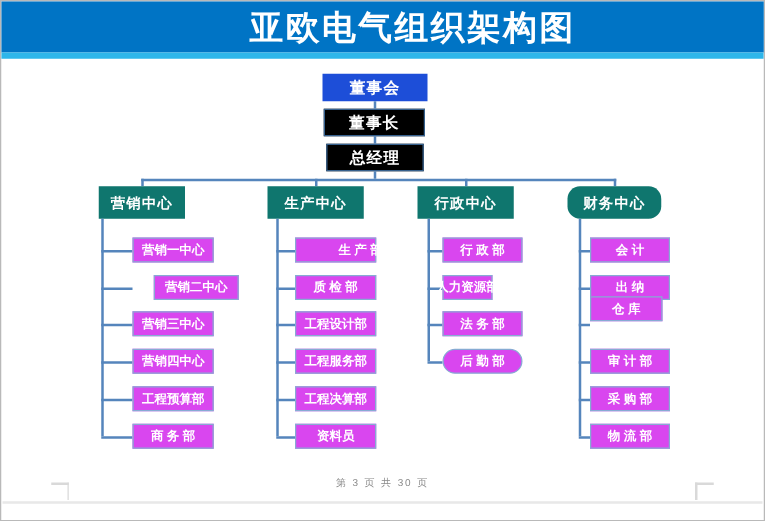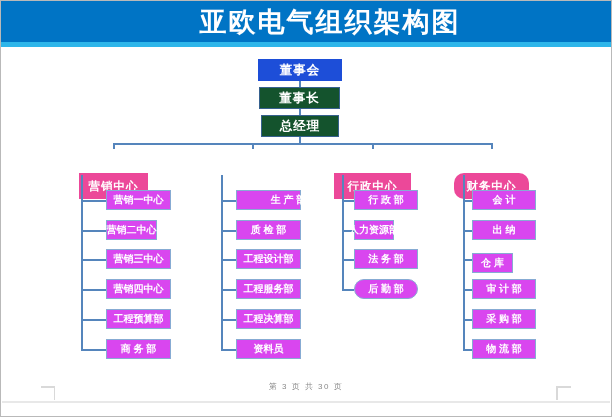--- a/index.html
+++ b/index.html
@@ -12,22 +12,22 @@
   .banner-title{
     position:absolute;left:0;top:0;width:100%;height:41px;line-height:42px;
     text-align:center;color:#ffffff;font-size:27px;font-weight:bold;letter-spacing:2px;
   }
   .banner-stripe{position:absolute;left:0;top:41px;width:100%;height:5px;background:#2EB6EA;}
   .node{
     position:absolute;display:flex;align-items:center;justify-content:center;
     color:#ffffff;font-weight:bold;box-sizing:border-box;text-align:center;white-space:pre;
   }
   .root-red{background:#1d4ed8;font-size:12.5px;letter-spacing:1px;}
-  .root-blue{background:#14532d;border:1px solid #36618E;font-size:12.5px;letter-spacing:1px;}
-  .center-red{background:#ec4899;font-size:11.5px;letter-spacing:1px;margin-top:24px;}
+  .root-blue{background:#000000;border:1px solid #36618E;font-size:12.5px;letter-spacing:1px;}
+  .center-red{background:#0f766e;font-size:11.5px;letter-spacing:1px;}
   .child-blue{background:#d946ef;border:1px solid #87ABD3;font-size:10px;}
   .line{position:absolute;background:#5585BC;}
   .mark{position:absolute;background:#d9d9d9;}
   .page-bottom-line{position:absolute;left:1px;right:1px;top:400px;height:1.5px;background:#e8e8e8;}
   .footer{
     position:absolute;left:0;right:0;top:380px;text-align:center;
     font-size:8px;color:#8a8a8a;letter-spacing:1.5px;line-height:12px;
   }
 </style>
 </head>
@@ -48,29 +48,30 @@
   <div class="line" style="left:298px;top:108px;width:1.5px;height:6px;"></div>
   <div class="line" style="left:298px;top:136px;width:1.5px;height:6px;"></div>
 
   <div class="line" style="left:112px;top:142px;width:379.5px;height:1.5px;"></div>
   <div class="line" style="left:112px;top:142px;width:1.5px;height:6px;"></div>
   <div class="line" style="left:251px;top:142px;width:1.5px;height:6px;"></div>
   <div class="line" style="left:371px;top:142px;width:1.5px;height:6px;"></div>
   <div class="line" style="left:490px;top:142px;width:1.5px;height:6px;"></div>
 
   <div class="node center-red" style="left:78px;top:148px;width:69px;height:26px;">营销中心</div>
+  <div class="node center-red" style="left:213px;top:148px;width:77px;height:26px;">生产中心</div>
   <div class="node center-red" style="left:333px;top:148px;width:77px;height:26px;">行政中心</div>
   <div class="node center-red" style="left:453px;top:148px;width:75px;height:26px;border-radius:10px;">财务中心</div>
 
   <div id="columns">
       <div class="line" style="left: 80px; top: 174px; width: 1.5px; height: 174px;"></div>
       <div class="line" style="left: 80px; top: 199px; width: 25px; height: 1.5px;"></div>
       <div class="node child-blue" style="left: 105px; top: 189px; width: 65px; height: 20px;">营销一中心</div>
       <div class="line" style="left: 80px; top: 229px; width: 25px; height: 1.5px;"></div>
-      <div class="node child-blue" style="left: 105px; top: 219px; width: 51px; height: 20px;">营销二中心</div>
+      <div class="node child-blue" style="left: 122px; top: 219px; width: 68px; height: 20px;">营销二中心</div>
       <div class="line" style="left: 80px; top: 258px; width: 25px; height: 1.5px;"></div>
       <div class="node child-blue" style="left: 105px; top: 248px; width: 65px; height: 20px;">营销三中心</div>
       <div class="line" style="left: 80px; top: 288px; width: 25px; height: 1.5px;"></div>
       <div class="node child-blue" style="left: 105px; top: 278px; width: 65px; height: 20px;">营销四中心</div>
       <div class="line" style="left: 80px; top: 318px; width: 25px; height: 1.5px;"></div>
       <div class="node child-blue" style="left: 105px; top: 308px; width: 65px; height: 20px;">工程预算部</div>
       <div class="line" style="left: 80px; top: 348px; width: 25px; height: 1.5px;"></div>
       <div class="node child-blue" style="left: 105px; top: 338px; width: 65px; height: 20px;">商 务 部</div>
       <div class="line" style="left: 220px; top: 174px; width: 1.5px; height: 174px;"></div>
       <div class="line" style="left: 220px; top: 199px; width: 15px; height: 1.5px;"></div>
@@ -93,21 +94,21 @@
       <div class="line" style="left: 341px; top: 258px; width: 12px; height: 1.5px;"></div>
       <div class="node child-blue" style="left: 353px; top: 248px; width: 64px; height: 20px;">法 务 部</div>
       <div class="line" style="left: 341px; top: 288px; width: 12px; height: 1.5px;"></div>
       <div class="node child-blue" style="left: 353px; top: 278px; width: 64px; height: 20px; border-radius: 10px;">后 勤 部</div>
       <div class="line" style="left: 462px; top: 174px; width: 1.5px; height: 174px;"></div>
       <div class="line" style="left: 462px; top: 199px; width: 9px; height: 1.5px;"></div>
       <div class="node child-blue" style="left: 471px; top: 189px; width: 64px; height: 20px;">会 计</div>
       <div class="line" style="left: 462px; top: 229px; width: 9px; height: 1.5px;"></div>
       <div class="node child-blue" style="left: 471px; top: 219px; width: 64px; height: 20px;">出 纳</div>
       <div class="line" style="left: 462px; top: 258px; width: 9px; height: 1.5px;"></div>
-      <div class="node child-blue" style="left: 471px; top: 252px; width: 41px; height: 20px;">仓 库</div>
+      <div class="node child-blue" style="left: 471px; top: 236px; width: 58px; height: 20px;">仓 库</div>
       <div class="line" style="left: 462px; top: 288px; width: 9px; height: 1.5px;"></div>
       <div class="node child-blue" style="left: 471px; top: 278px; width: 64px; height: 20px;">审 计 部</div>
       <div class="line" style="left: 462px; top: 318px; width: 9px; height: 1.5px;"></div>
       <div class="node child-blue" style="left: 471px; top: 308px; width: 64px; height: 20px;">采 购 部</div>
       <div class="line" style="left: 462px; top: 348px; width: 9px; height: 1.5px;"></div>
       <div class="node child-blue" style="left: 471px; top: 338px; width: 64px; height: 20px;">物 流 部</div>
     </div>
 
   <div class="mark" style="left:40px;top:385px;width:14px;height:1.5px;"></div>
   <div class="mark" style="left:52.5px;top:385px;width:1.5px;height:14px;"></div>

